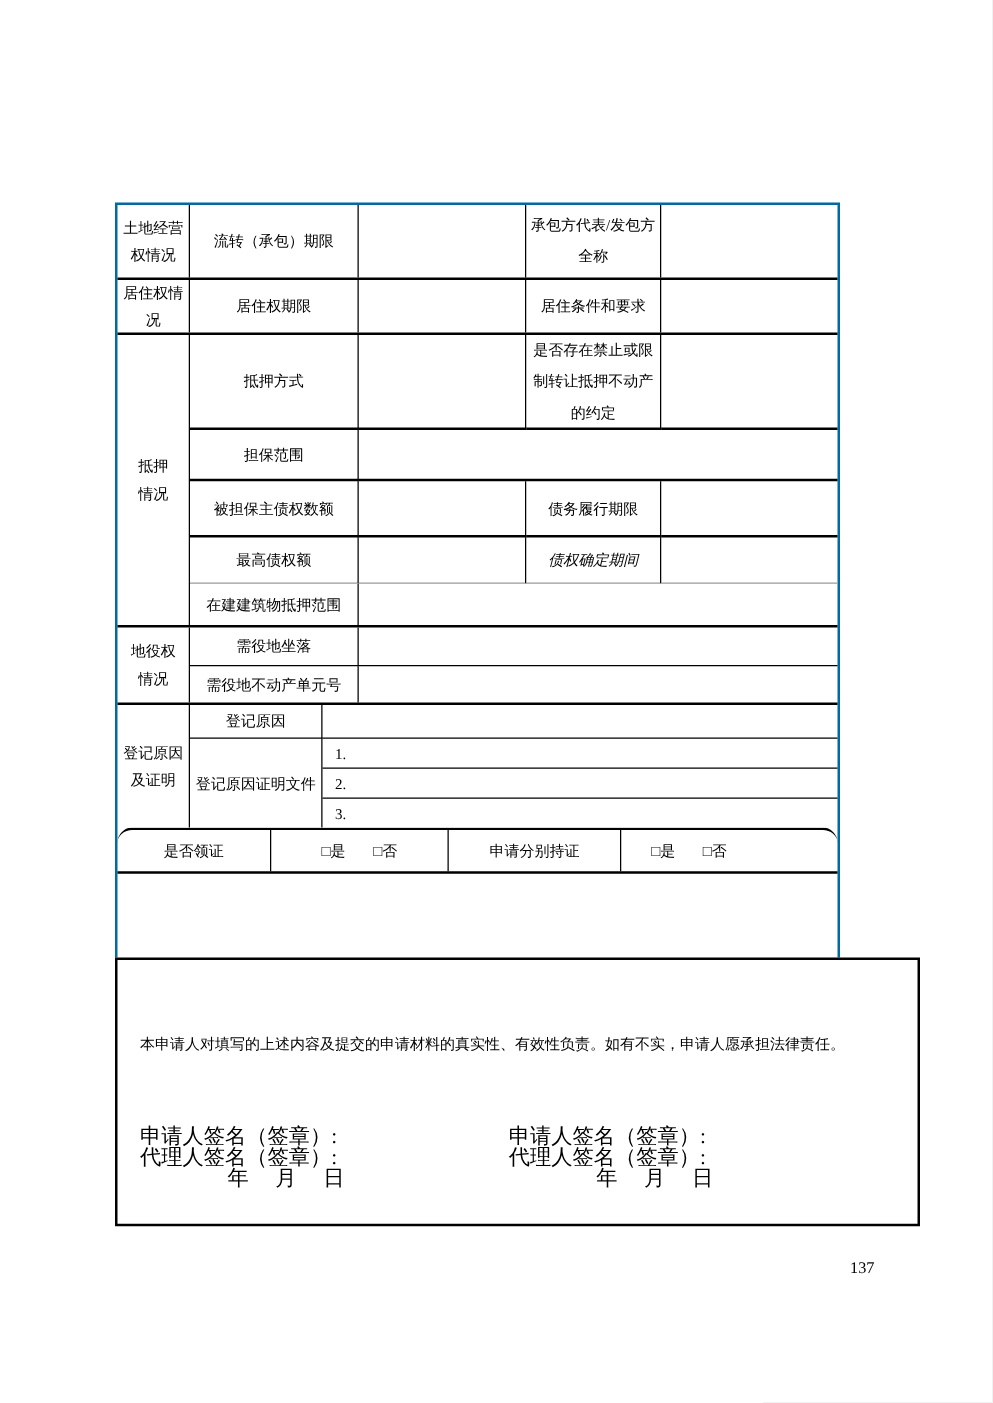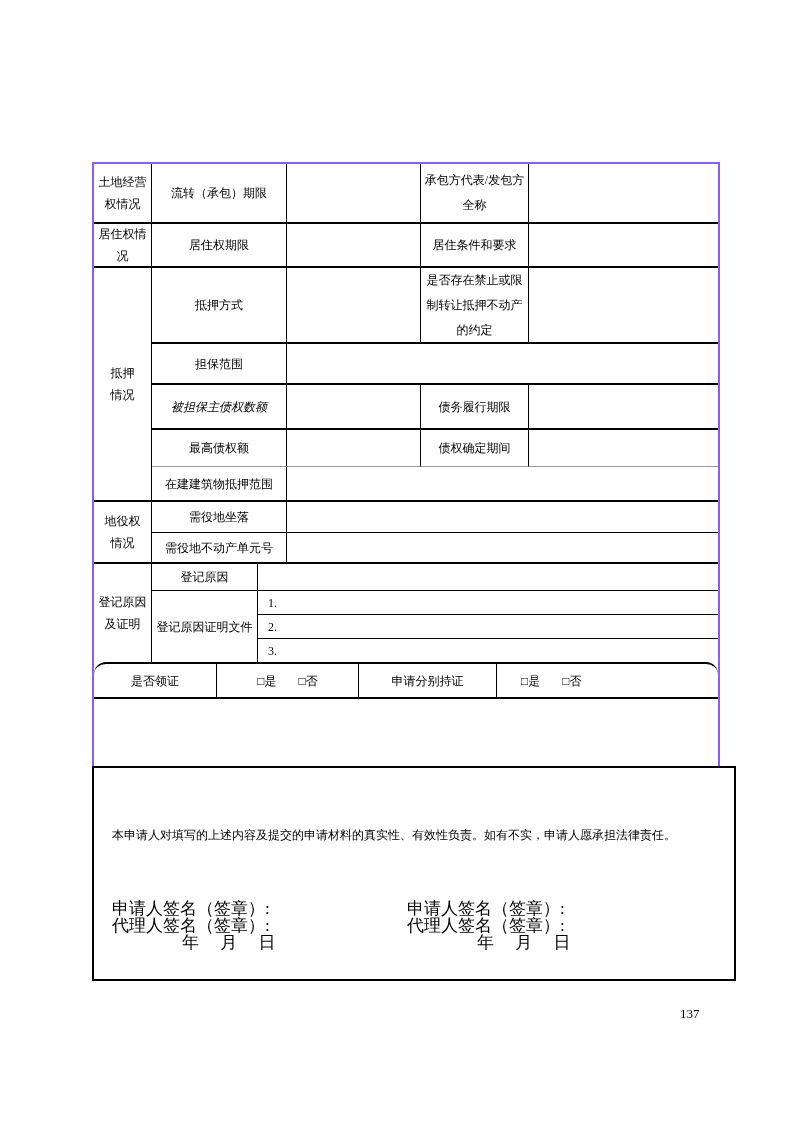--- a/index.html
+++ b/index.html
@@ -2,22 +2,22 @@
 <html><head>
 <meta charset="utf-8">
 <style>
   html,body { margin:0; padding:0; background:#e8e8e8; }
   .page {
     width:794px; height:1122px; background:#ffffff; position:relative;
     font-family:"Liberation Serif","DejaVu Serif",serif; color:#000;
     margin:0 auto; overflow:hidden;
   }
   .main-table {
-    position:absolute; left:92px; top:162px; width:628px;
-    border:2px solid #8b5cf6; box-sizing:border-box; background:#fff;
+    position:absolute; left:92px; top:162px; width:580px;
+    border:2px solid #0369a1; box-sizing:border-box; background:#fff;
   }
   .sec { display:grid; border-top:2px solid #000; }
   .sec.first { border-top:none; }
   .cell {
     box-sizing:border-box; border-right:1px solid #000;
     display:flex; flex-direction:column; align-items:center; justify-content:center;
     font-size:12px; line-height:20px; text-align:center; overflow:hidden;
   }
   .cell.hflex { flex-direction:row; }
   .cell.last { border-right:none; }
@@ -96,28 +96,28 @@
           <div>是否存在禁止或限</div>
           <div>制转让抵押不动产</div>
           <div>的约定</div>
         </div>
       </div>
       <div class="cell bb2 last" style="grid-row:1; grid-column:5;"></div>
 
       <div class="cell bb2" style="grid-row:2; grid-column:2;">担保范围</div>
       <div class="cell bb2 last" style="grid-row:2; grid-column:3/6;"></div>
 
-      <div class="cell bb2" style="grid-row:3; grid-column:2;font-style:italic;">被担保主债权数额</div>
+      <div class="cell bb2" style="grid-row:3; grid-column:2;">被担保主债权数额</div>
       <div class="cell bb2" style="grid-row:3; grid-column:3;"></div>
       <div class="cell bb2" style="grid-row:3; grid-column:4;">债务履行期限</div>
       <div class="cell bb2 last" style="grid-row:3; grid-column:5;"></div>
 
       <div class="cell bbg" style="grid-row:4; grid-column:2;">最高债权额</div>
       <div class="cell bbg" style="grid-row:4; grid-column:3;"></div>
-      <div class="cell bbg" style="grid-row:4; grid-column:4;">债权确定期间</div>
+      <div class="cell bbg" style="grid-row:4; grid-column:4;font-style:italic;">债权确定期间</div>
       <div class="cell bbg last" style="grid-row:4; grid-column:5;"></div>
 
       <div class="cell" style="grid-row:5; grid-column:2;">在建建筑物抵押范围</div>
       <div class="cell last" style="grid-row:5; grid-column:3/6;"></div>
     </div>
 
     <div class="sec" style="grid-template-columns:58px 135px 1fr; grid-template-rows:31px 29px;">
       <div class="cell group" style="grid-row:1/3; grid-column:1;">
         <div class="lines">
           <div>地役权</div>

